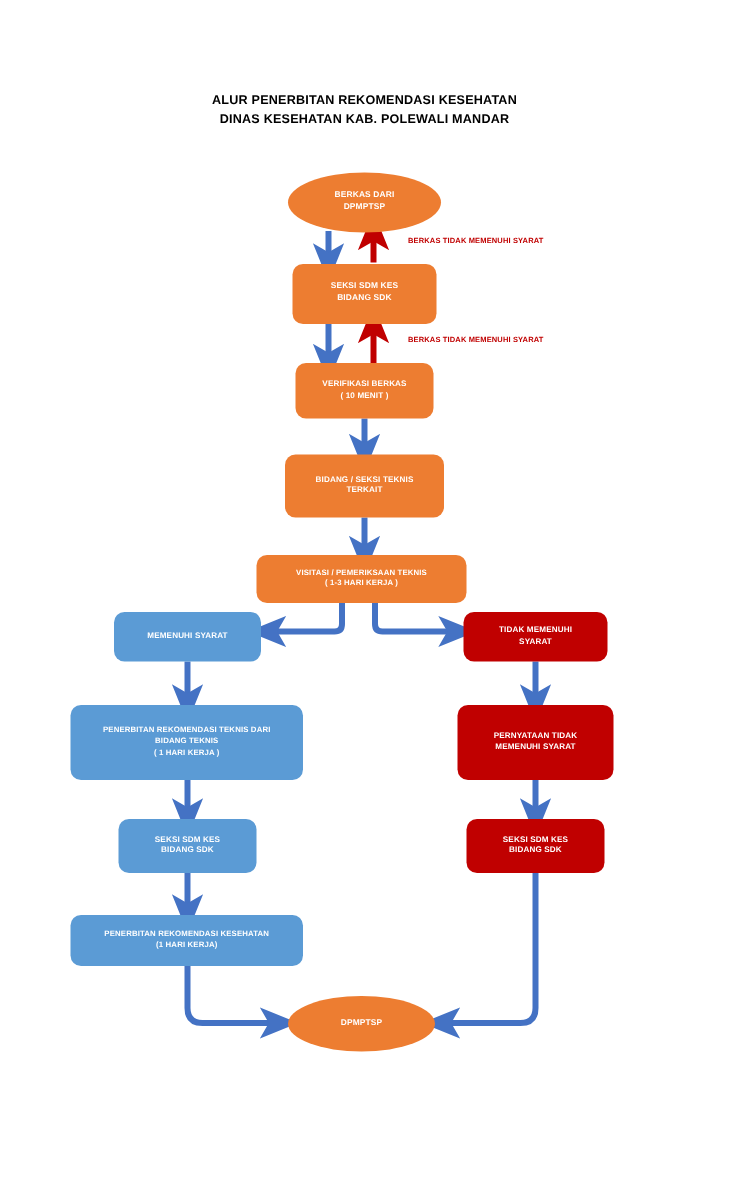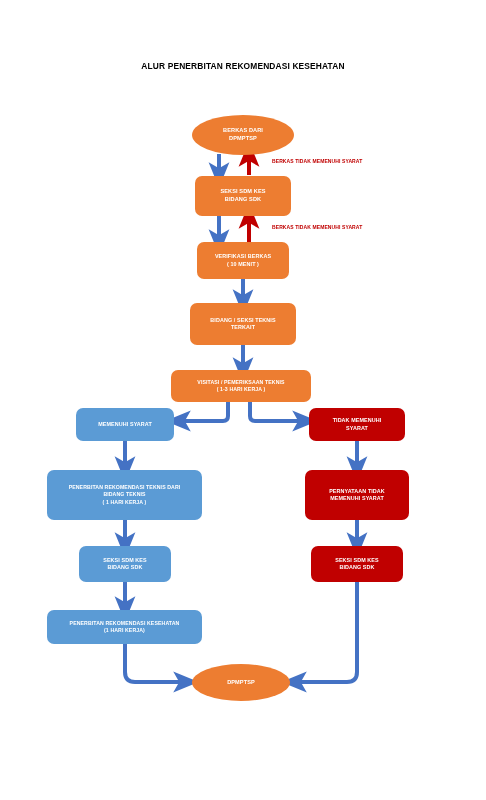--- a/index.html
+++ b/index.html
@@ -32,20 +32,21 @@
   }
   svg{position:absolute;left:0;top:0;}
 </style>
 </head>
 <body>
 
 <div id="canvas">
 
   <div class="title">
     <div>ALUR PENERBITAN REKOMENDASI KESEHATAN</div>
+    <div>DINAS KESEHATAN KAB. POLEWALI MANDAR</div>
   </div>
 
   <svg width="486" height="800">
     <defs>
       <marker id="ahb" markerWidth="7" markerHeight="7" refX="3.2" refY="3" orient="auto">
         <path d="M0,0.4 L6.4,3 L0,5.6 L1.5,3 Z" fill="#4472C4"></path>
       </marker>
       <marker id="ahr" markerWidth="7" markerHeight="7" refX="3.2" refY="3" orient="auto">
         <path d="M0,0.4 L6.4,3 L0,5.6 L1.5,3 Z" fill="#C00000"></path>
       </marker>

